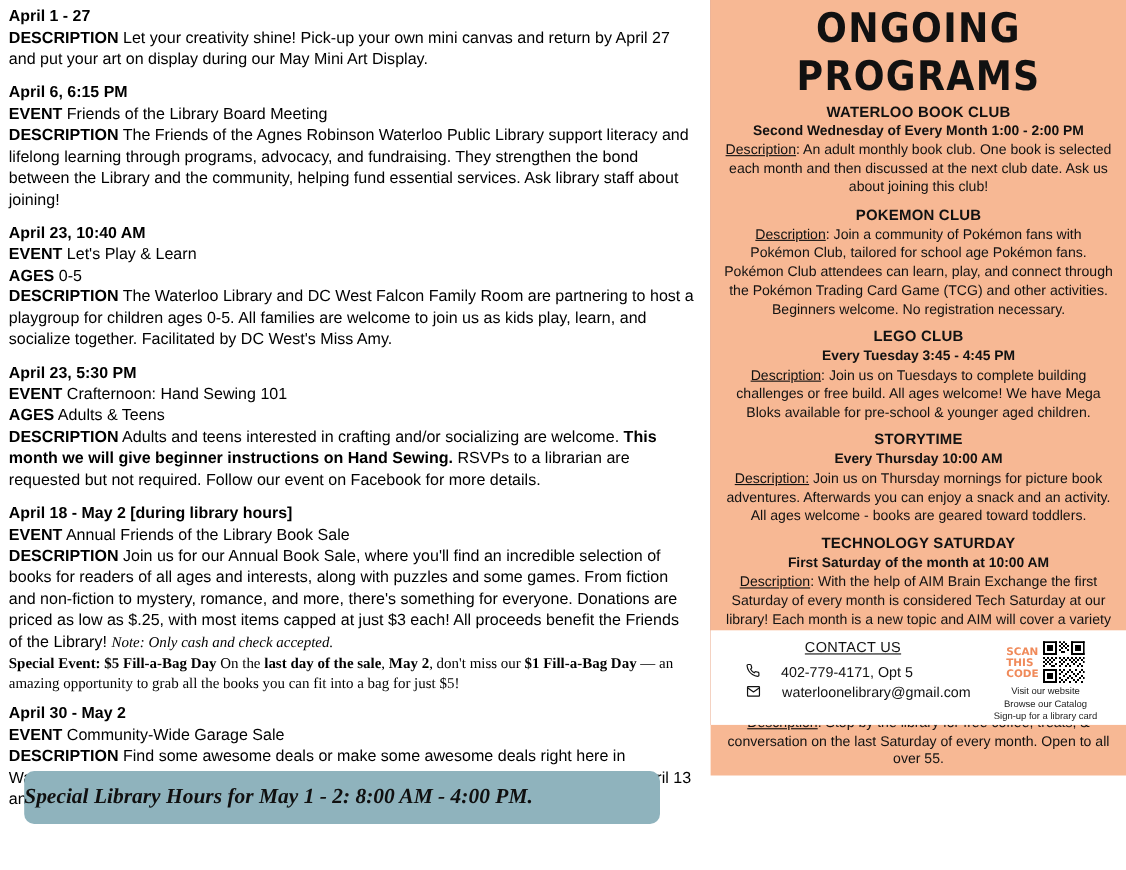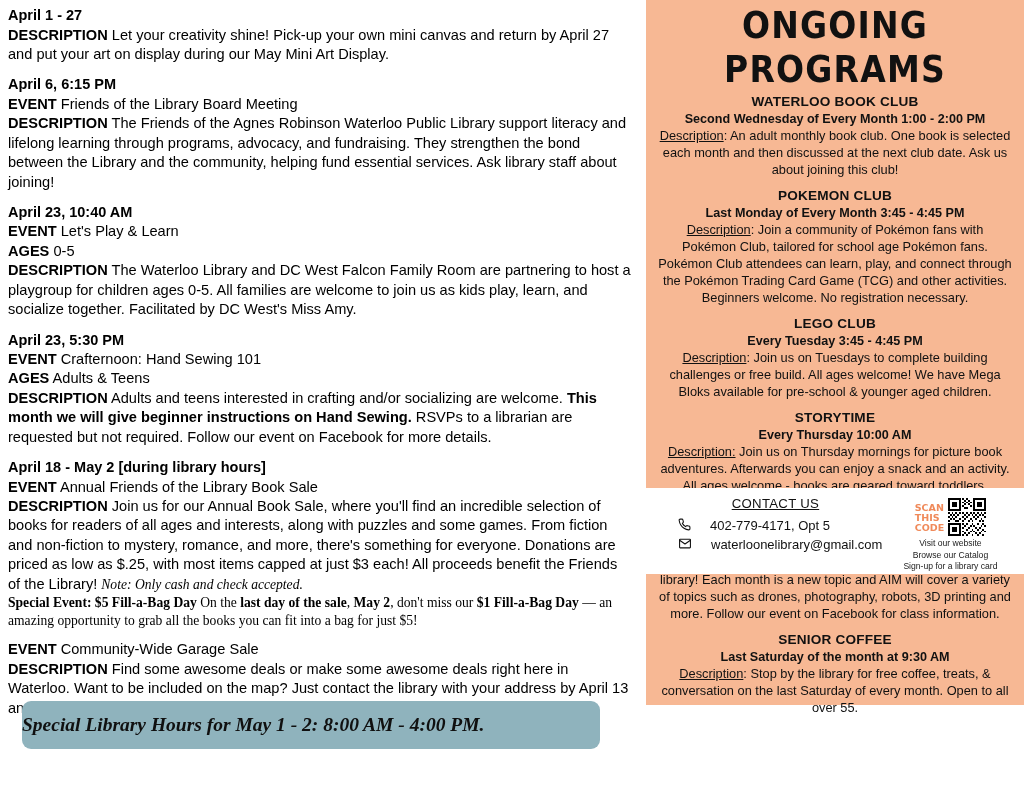--- a/index.html
+++ b/index.html
@@ -59,21 +59,21 @@
   .hours-banner span {
     font-family: "Liberation Serif", serif;
     font-style: italic;
     font-weight: bold;
     font-size: 19.5px;
     color: #101010;
   }
   
   .right-col {
     width: 378px;
-    height: 574px;
+    height: 659px;
     background: #c2410c;
     position: relative;
   }
   .peach {
     background: #f7b894;
     width: 378px;
     height: 705px;
     padding: 4px 12px 6px 12px;
     position: relative;
   }
@@ -191,20 +191,21 @@
     </div>
 
     <div class="entry">
       <div class="date">April 18 - May 2 [during library hours]</div>
       <div class="line"><span class="lbl">EVENT</span> <span>Annual Friends of the Library Book Sale</span></div>
       <div class="line"><span class="lbl">DESCRIPTION</span> <span>Join us for our Annual Book Sale, where you'll find an incredible selection of books for readers of all ages and interests, along with puzzles and some games. From fiction and non-fiction to mystery, romance, and more, there's something for everyone. Donations are priced as low as $.25, with most items capped at just $3 each! All proceeds benefit the Friends of the Library! </span><i class="note-line">Note: Only cash and check accepted.</i></div>
       <div class="note-line"><b>Special Event: $5 Fill-a-Bag Day</b><span> On the </span><b>last day of the sale</b><span>, </span><b>May 2</b><span>, don't miss our </span><b>$1 Fill-a-Bag Day</b><span> — an amazing opportunity to grab all the books you can fit into a bag for just $5!</span></div>
     </div>
 
     <div class="entry">
+      <div class="date">April 30 - May 2</div>
       <div class="line"><span class="lbl">EVENT</span> <span>Community-Wide Garage Sale</span></div>
       <div class="line"><span class="lbl">DESCRIPTION</span> <span>Find some awesome deals or make some awesome deals right here in Waterloo. Want to be included on the map? Just contact the library with your address by April 13 and we'll be sure you are included!</span></div>
     </div>
 
     <div class="hours-banner">
       <span>Special Library Hours for May 1 - 2: 8:00 AM - 4:00 PM.</span>
     </div>
   </div>
 
   <div class="right-col">
@@ -212,21 +213,20 @@
       <div class="ongoing-title">ONGOING PROGRAMS</div>
 
       <div class="prog">
         <div class="pname">WATERLOO BOOK CLUB</div>
         <div class="ptime">Second Wednesday of Every Month 1:00 - 2:00 PM</div>
         <div class="pdesc"><u>Description</u><span>: An adult monthly book club. One book is selected each month and then discussed at the next club date. Ask us about joining this club!</span></div>
       </div>
 
       <div class="prog">
         <div class="pname">POKEMON CLUB</div>
-        <div class="ptime">Last Monday of Every Month 3:45 - 4:45 PM</div>
         <div class="pdesc"><u>Description</u><span>: Join a community of Pokémon fans with Pokémon Club, tailored for school age Pokémon fans. Pokémon Club attendees can learn, play, and connect through the Pokémon Trading Card Game (TCG) and other activities. Beginners welcome. No registration necessary.</span></div>
       </div>
 
       <div class="prog">
         <div class="pname">LEGO CLUB</div>
         <div class="ptime">Every Tuesday 3:45 - 4:45 PM</div>
         <div class="pdesc"><u>Description</u><span>: Join us on Tuesdays to complete building challenges or free build.  All ages welcome! We have Mega Bloks available for pre-school &amp; younger aged children.</span></div>
       </div>
 
       <div class="prog">

